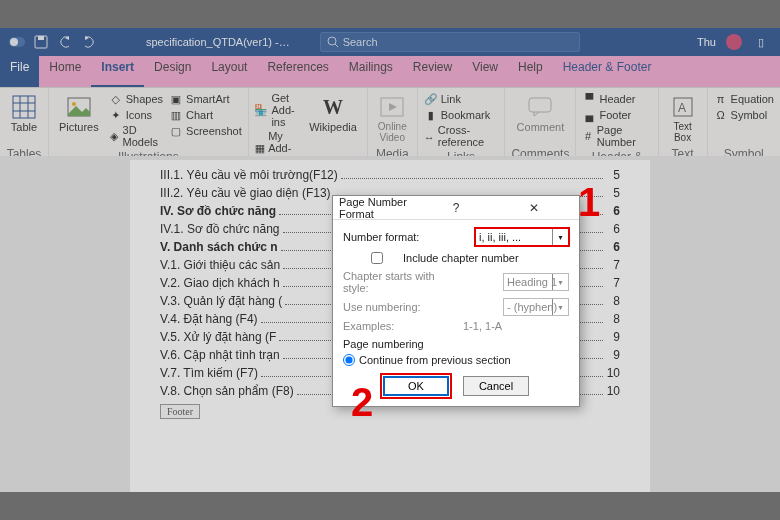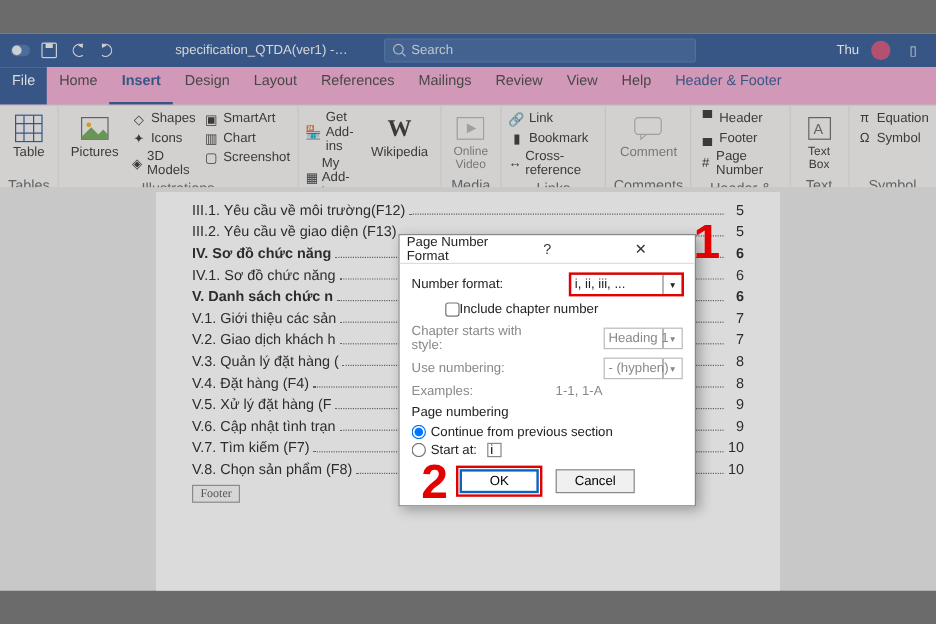--- a/index.html
+++ b/index.html
@@ -43,21 +43,21 @@
   .dialog { position:absolute; left:332px; top:195px; width:248px; background:#fff; border:1px solid #888; box-shadow:3px 3px 10px rgba(0,0,0,0.3); font-size:11px; color:#222;}
   .dlg-title { height:24px; display:flex; align-items:center; padding:0 6px; border-bottom:1px solid #ddd;}
   .dlg-title span{flex:1;}
   .dlg-tbtn{width:22px;text-align:center;font-size:12px;color:#333;}
   .dlg-body { padding:8px 10px 10px;}
   .fld { display:flex; align-items:center; margin-bottom:6px;}
   .fld label{width:92px;}
   .combo { flex:1; height:18px; border:1px solid #888; background:#fff; display:flex; align-items:center; font-size:11px; padding:0 3px; position:relative;margin-left:40px;}
   .combo .arrow{position:absolute;right:0;top:0;width:16px;height:100%;border-left:1px solid #888;display:flex;align-items:center;justify-content:center;font-size:8px;}
   .red-box1 { outline:2px solid #e30000; outline-offset:-1px;}
-  .chk { display:flex; align-items:center; gap:0; margin-bottom:6px;padding-left:28px;}
+  .chk { display:flex; align-items:center; gap:20px; margin-bottom:6px;padding-left:28px;}
   .chk input{width:12px;height:12px;}
   .sub { display:flex; align-items:center; margin-bottom:4px; color:#888;}
   .sub label{width:120px;}
   .sub .combo{border-color:#bbb;}
   .section-label{margin:6px 0 4px;}
   .radio{display:flex;align-items:center;gap:4px;margin-bottom:3px;}
   .radio input{width:12px;height:12px;}
   .num-input{width:52px;height:18px;border:1px solid #888;margin-left:4px;padding:0 2px;font-size:11px;}
   .dlg-buttons{display:flex;justify-content:center;gap:14px;margin-top:10px;}
   .btn{width:66px;height:20px;border:1px solid #888;background:#f0f0f0;font-size:11px;}
@@ -403,25 +403,20 @@
     </div>
     <div class="sub">
       <label>Examples:</label>
       <span>1-1, 1-A</span>
     </div>
     <div class="section-label">Page numbering</div>
     <div class="radio">
       <input type="radio" checked="" style="">
       <label>Continue from previous section</label>
     </div>
-    <div class="radio">
-      <input type="radio" style="">
-      <label>Start at:</label>
-      <input class="num-input" value="i" style="">
-    </div>
     <div class="dlg-buttons">
       <button class="btn ok red">OK</button>
       <button class="btn">Cancel</button>
     </div>
   </div>
 </div>
 
 <div class="anno" style="left:578px; top:180px;">1</div>
 <div class="anno" style="left:351px; top:380px;">2</div>
 

